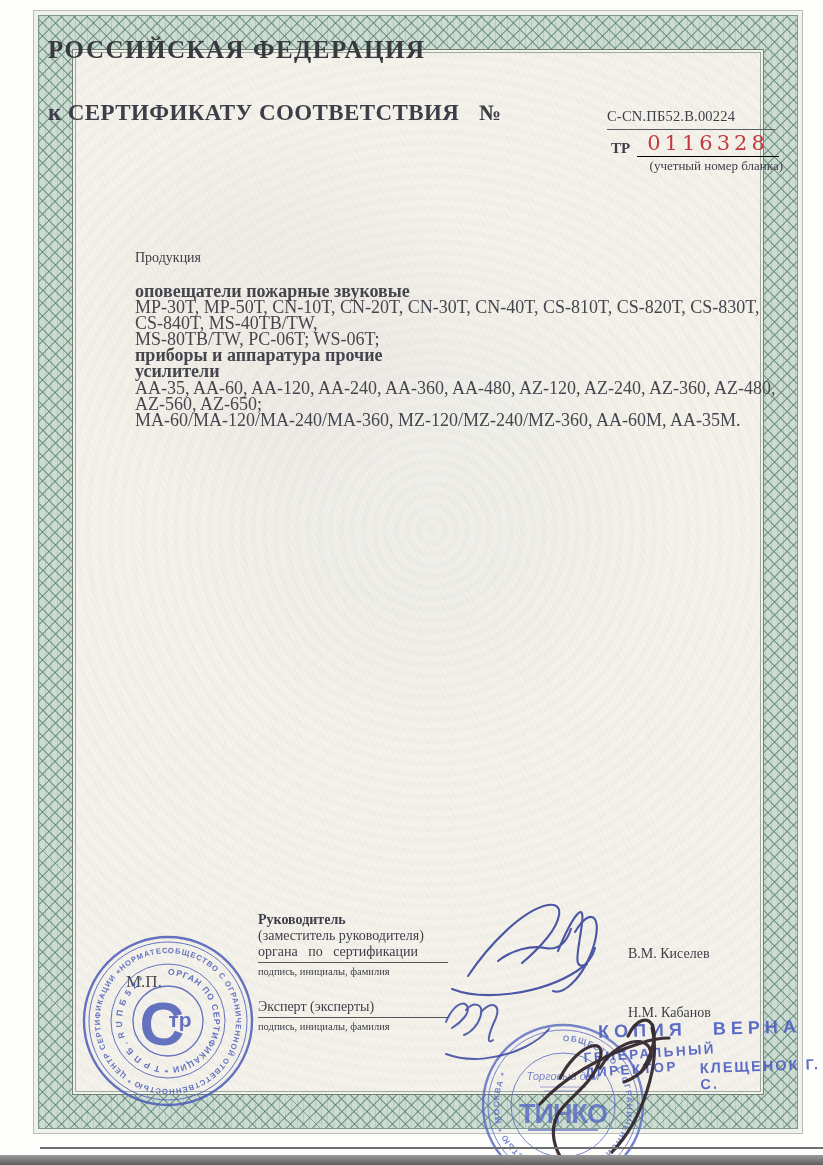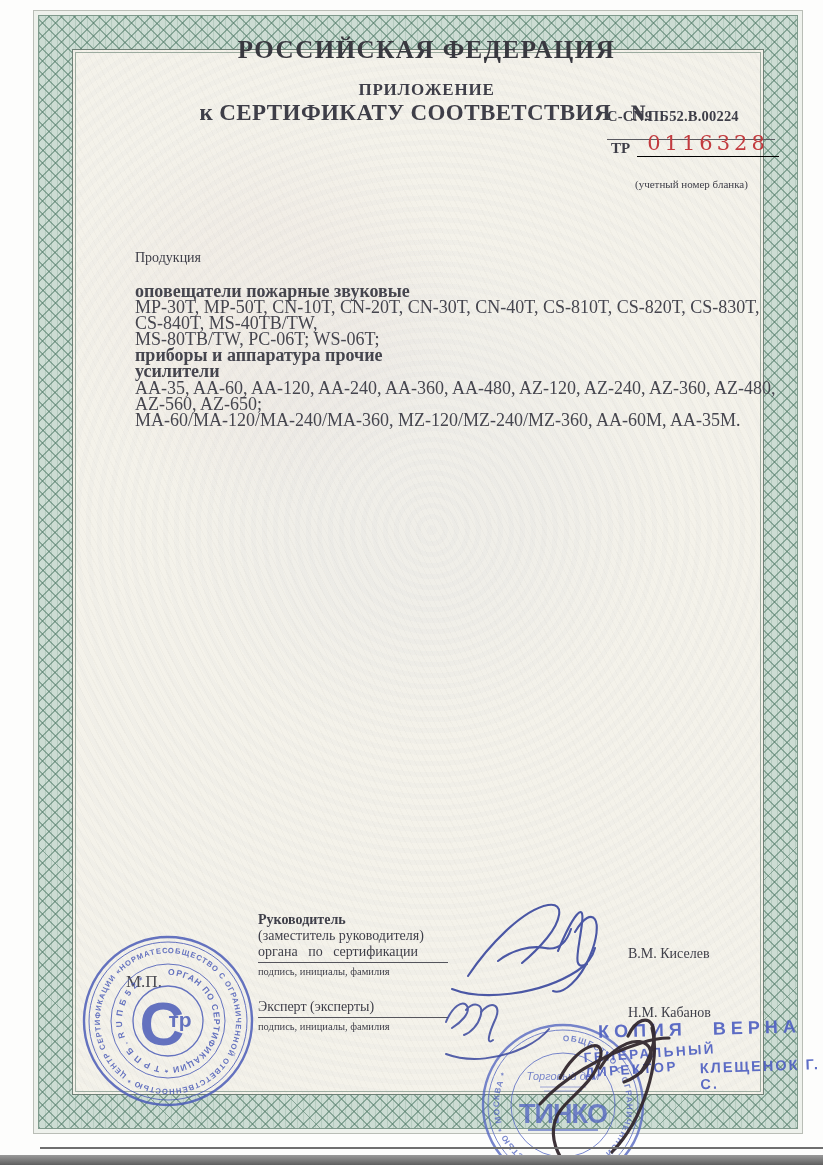--- a/index.html
+++ b/index.html
@@ -25,35 +25,35 @@
       radial-gradient(circle at 50% 42%, rgba(150,160,200,.045) 0 120px, rgba(0,0,0,0) 260px),
       radial-gradient(circle at 28% 25%, rgba(190,150,160,.05) 0 90px, rgba(0,0,0,0) 200px),
       repeating-radial-gradient(circle at 52% 46%, rgba(140,150,180,.035) 0 5px, rgba(0,0,0,0) 5px 11px),
       repeating-linear-gradient(63deg, rgba(160,150,130,.05) 0 1px, rgba(0,0,0,0) 1px 5px);
   }
   #paper::before { content:""; position:absolute; inset:2px; border:1px solid #9cab9f; }
 
   .t { position:absolute; color:#3e3e48; }
 
   
-  .hdr-wrap { position:absolute; left:48px; right:18px; text-align:center; }
+  .hdr-wrap { position:absolute; left:48px; right:18px; }
   #country { top:36px; font-size:25px; font-weight:bold; letter-spacing:1.5px; color:#38383f; }
   #title   { top:80px; font-size:17px; font-weight:bold; letter-spacing:.8px; }
   #subtitle-row { top:100px; font-size:23px; font-weight:bold; letter-spacing:.4px; }
   #subtitle-row .nosign { margin-left:20px; font-size:22px; }
   #cert-note { top:130px; font-size:13.5px; font-weight:bold; }
 
   
-  #cert-number { left:607px; top:108px; width:168px; font-size:14.5px; font-weight:bold;
-     border-bottom:1px solid #5a5a60; padding-bottom:14px; letter-spacing:.2px; }
+  #cert-number { left:607px; top:108px; width:168px; font-size:14.5px; font-weight:normal;
+     border-bottom:1px solid #5a5a60; padding-bottom:4px; letter-spacing:.2px; }
   #tr-label { left:611px; top:140px; font-size:15px; font-weight:bold; }
   #blank-number { left:637px; top:131px; width:142px; text-align:center; font-size:21px;
      letter-spacing:4px; color:#c23a3e; border-bottom:1px solid #000000; padding-bottom:1px;
      font-family:"DejaVu Serif",serif; }
-  #blank-caption { left:635px; top:158px; width:148px; text-align:left; font-size:11px;margin-top:20px; }
+  #blank-caption { left:635px; top:158px; width:148px; text-align:right; font-size:13px; }
 
   
   #product-label { left:135px; top:250px; font-size:14px; }
   #product-lines { left:135px; top:283px; width:648px; font-size:18px; line-height:16.1px;
      color:#45454e; }
   #product-lines .b { font-weight:bold; }
 
   
   .sig { font-size:14px; color:#3e3e48; }
   #head-role-1 { left:258px; top:912px;font-weight:bold; }
@@ -92,21 +92,20 @@
 <body>
 
 <div id="page">
 
   <div id="sheet">
     <div id="band"></div>
     <div id="paper"></div>
   </div>
 
   <div class="t hdr-wrap" id="country">РОССИЙСКАЯ ФЕДЕРАЦИЯ</div>
-  <div class="t hdr-wrap" id="title">ПРИЛОЖЕНИЕ</div>
   <div class="t hdr-wrap" id="subtitle-row"><span>к СЕРТИФИКАТУ СООТВЕТСТВИЯ</span><span class="nosign">№</span></div>
 
   <div class="t" id="cert-number">С-CN.ПБ52.В.00224</div>
   <div class="t" id="tr-label">ТР</div>
   <div class="t" id="blank-number">0116328</div>
   <div class="t" id="blank-caption">(учетный номер бланка)</div>
 
   <div class="t" id="product-label">Продукция</div>
   <div class="t" id="product-lines">
     <div class="b">оповещатели пожарные звуковые</div>

